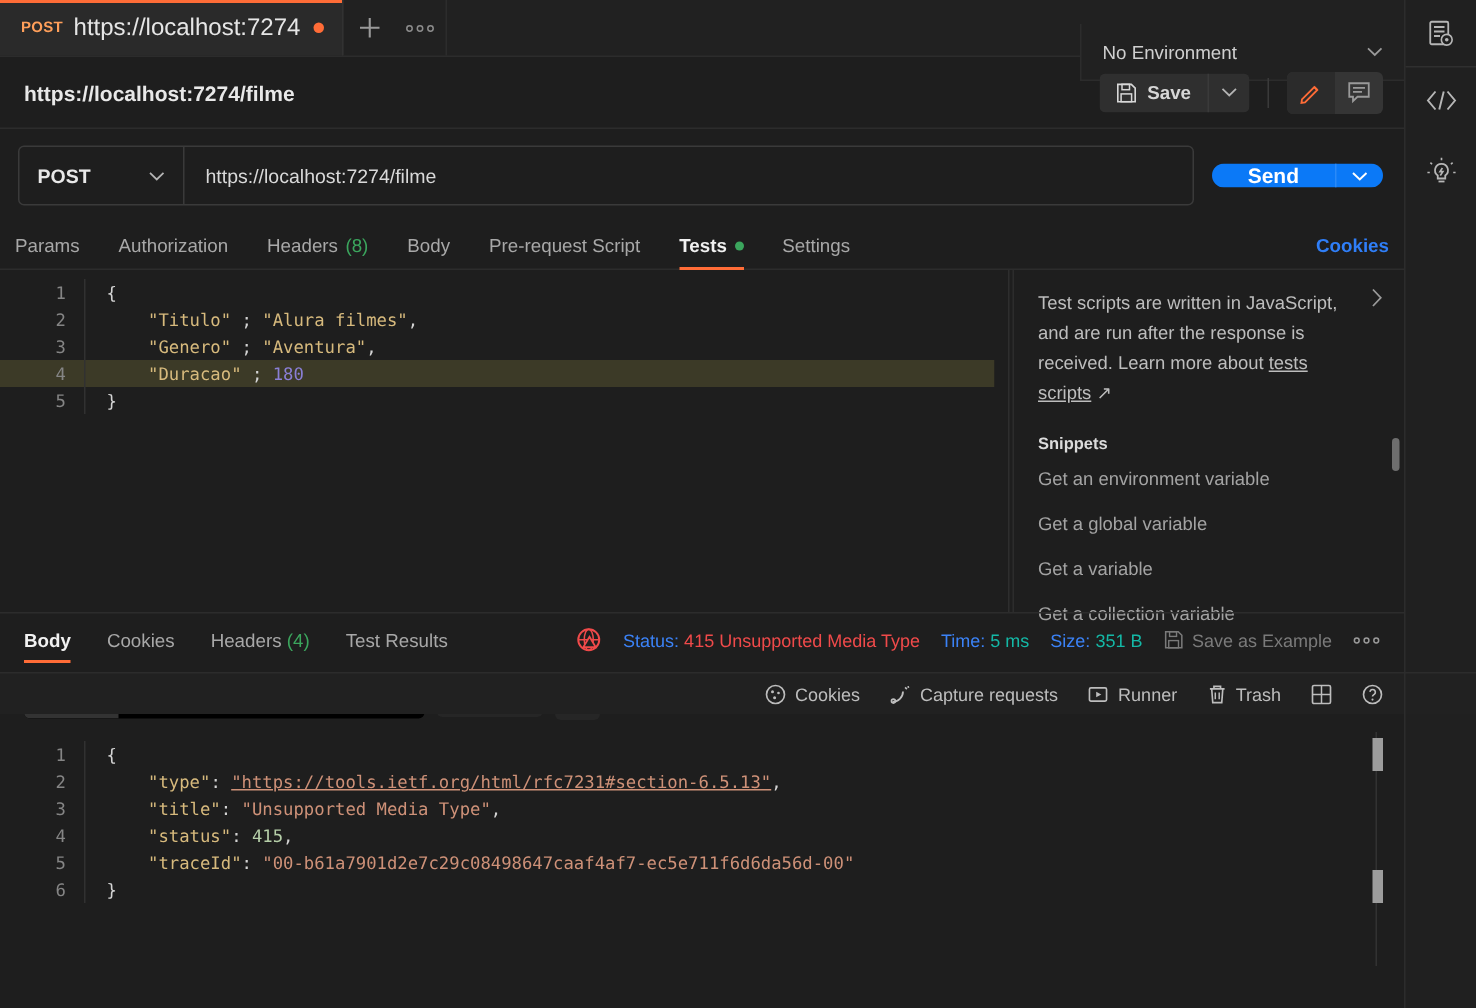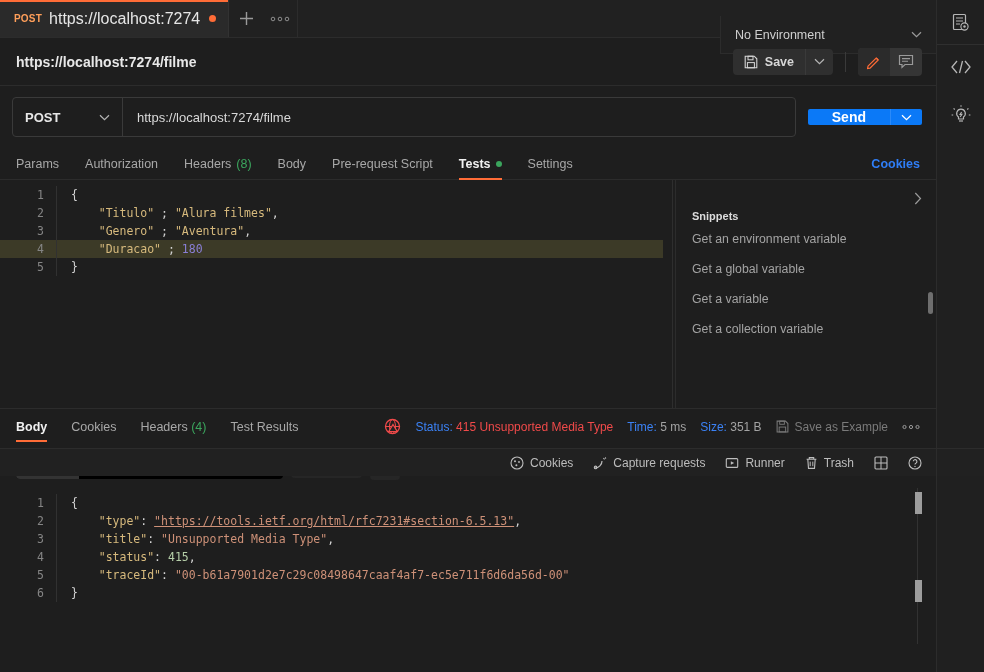--- a/index.html
+++ b/index.html
@@ -85,31 +85,31 @@
   }
   .method {
     width: 110px; display: flex; align-items: center; justify-content: space-between;
     padding: 0 12px; font-size: 13px; font-weight: 700; color: #e8e8e8;
     border-right: 1px solid #3a3a3a;
   }
   .urlinput {
     flex: 1; display: flex; align-items: center; padding: 0 14px;
     font-size: 13px; color: #d9d9d9;
   }
-  .sendgrp { display: flex; align-items: stretch; border-radius: 2px; overflow: hidden; }
+  .sendgrp { display: flex; align-items: stretch; border-radius: 8px; overflow: hidden; }
   .sendbtn {
     background: #0b79f7; color: #fff; font-size: 14px; font-weight: 700;
     padding: 0 24px; display: flex; align-items: center;
   }
   .sendcar { background: #0b79f7; display: flex; align-items: center; padding: 0 10px; border-left: 1px solid #2b8af8; color:#fff;}
 
   
   .reqtabs {
     position: absolute; left: 0; top: 148px; width: 936px; height: 32px;
-    display: flex; align-items: flex-end; padding: 0 16px;
+    display: flex; align-items: flex-end; padding: 0 10px;
     border-bottom: 1px solid #2c2c2c;
   }
   .rtab {
     position: relative; font-size: 12.5px; color: #a8a8a8; padding: 0 0 8px 0;
     margin-right: 26px; display: flex; align-items: center; gap: 5px;
   }
   .rtab.active { color: #f1f1f1; font-weight: 700; }
   .rtab.active::after {
     content: ""; position: absolute; left: 0; right: 0; bottom: -1px; height: 2px; background: #ff6c37;
   }
@@ -165,21 +165,21 @@
   .rsTab {
     position: relative; font-size: 12.5px; color: #a8a8a8; margin-right: 24px;
     height: 36px; display: flex; align-items: center;
   }
   .rsTab.active { color: #f1f1f1; font-weight: 700; }
   .rsTab.active::after {
     content: ""; position: absolute; left: 0; right: 0; bottom: 3px; height: 2px; background: #ff6c37;
   }
   .meta { margin-left: auto; display: flex; align-items: center; gap: 14px; font-size: 12px; }
   .meta-lab { color: #3b82f6; }
-  .meta-ok { color: #a3a3a3; }
+  .meta-ok { color: #14b8a6; }
   .meta-err { color: #f04a4a; }
   .saveex { display: flex; align-items: center; gap: 6px; color: #7a7a7a; font-size: 12px; }
   .dots3 { color: #9a9a9a; font-size: 11px; letter-spacing: 1px; }
 
   
   .rtoolbar {
     position: absolute; left: 0; top: 444px; width: 936px; height: 44px;
     display: flex; align-items: center; padding: 0 16px; gap: 8px;
   }
   .seg { display: flex; background: #000000; border-radius: 4px; overflow: hidden; }
@@ -401,20 +401,23 @@
           </div>
         </div>
       <div class="ed-scroll-track"></div>
     </div>
     <div class="edside">
       <div class="arrow-right">
         <svg width="8" height="13" viewBox="0 0 8 13">
             <path d="M1.3 1l5.2 5.5L1.3 12" stroke="#9a9a9a" stroke-width="1.2" fill="none"></path>
           </svg>
       </div>
+      <div class="help-txt">
+        <span>Test scripts are written in JavaScript, and are run after the response is received. Learn more about </span><a class="help-link">tests scripts</a> <span>↗</span>
+      </div>
       <div class="snip-h">Snippets</div>
       <div class="snip">Get an environment variable</div>
       <div class="snip">Get a global variable</div>
       <div class="snip">Get a variable</div>
       <div class="snip">Get a collection variable</div>
       <div class="side-scroll"></div>
     </div>
   </div>
 
   <div class="respbar">

